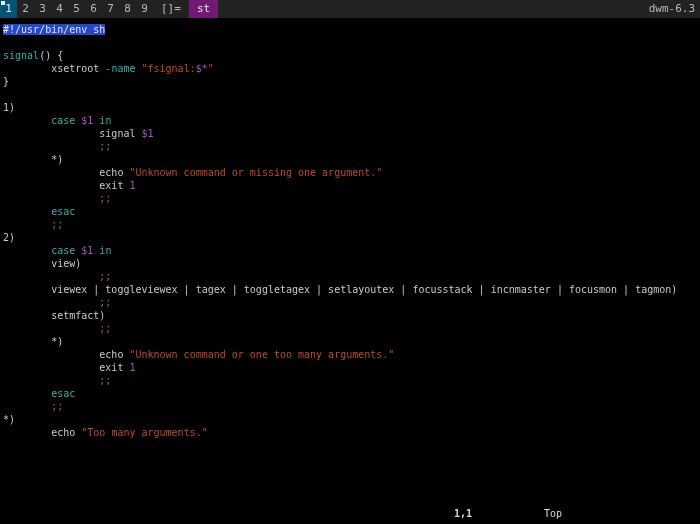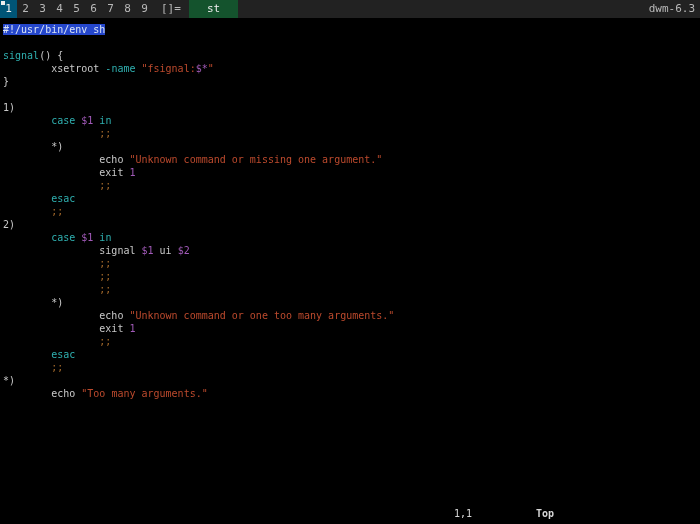--- a/index.html
+++ b/index.html
@@ -37,23 +37,23 @@
   .tag-ind {
     position: absolute;
     left: 1px;
     top: 1px;
     width: 4px;
     height: 4px;
     background: #eeeeee;
   }
   .ltsymbol { padding: 0 8px; }
   .wintitle {
-    background: #14532d;
+    background: #701a75;
     color: #eeeeee;
-    padding: 0 18px;
+    padding: 0 8px;
     text-align: right;
   }
   .bar-spacer { flex: 1; }
   .status { padding: 0 5px; color: #b8b8b8; }
 
   
   .terminal {
     position: relative;
     width: 576px;
     height: 506px;
@@ -79,22 +79,22 @@
   .ruler {
     position: absolute;
     left: 0;
     right: 0;
     bottom: 4px;
     height: 13px;
     font-size: 10px;
     line-height: 13px;
     color: #d8d8d8;
   }
-  .ruler-pos    { position: absolute; right: 104px; }
-  .ruler-scroll { position: absolute; right: 22px; font-weight: bold; }
+  .ruler-pos    { position: absolute; right: 104px; font-weight: bold; }
+  .ruler-scroll { position: absolute; right: 14px; }
 </style>
 </head>
 <body>
 
 <div class="bar">
   <div class="tags">
       <div class="tag selected"><span class="tag-ind"></span><span>1</span></div>
       <div class="tag"><span>2</span></div>
       <div class="tag"><span>3</span></div>
       <div class="tag"><span>4</span></div>
@@ -113,32 +113,35 @@
 <div class="terminal">
   <div class="code">
       <div class="code-line"><span class="c-shebang">#!/usr/bin/env sh</span></div>
       <div class="code-line"></div>
       <div class="code-line"><span class="c-kw">signal</span><span class="c-plain">() {</span></div>
       <div class="code-line"><span class="c-plain">        xsetroot </span><span class="c-kw">-name </span><span class="c-str">"fsignal:</span><span class="c-var">$*</span><span class="c-str">"</span></div>
       <div class="code-line"><span class="c-plain">}</span></div>
       <div class="code-line"></div>
       <div class="code-line"><span class="c-plain">1)</span></div>
       <div class="code-line"><span class="c-plain">        </span><span class="c-kw">case </span><span class="c-var">$1</span><span class="c-plain"> </span><span class="c-kw">in</span></div>
+      <div class="code-line"><span class="c-plain">                signal </span><span class="c-var">$1</span></div>
       <div class="code-line"><span class="c-op">                ;;</span></div>
       <div class="code-line"><span class="c-plain">        *)</span></div>
       <div class="code-line"><span class="c-plain">                echo </span><span class="c-str">"Unknown command or missing one argument."</span></div>
       <div class="code-line"><span class="c-plain">                exit </span><span class="c-var">1</span></div>
       <div class="code-line"><span class="c-op">                ;;</span></div>
       <div class="code-line"><span class="c-kw">        esac</span></div>
       <div class="code-line"><span class="c-op">        ;;</span></div>
       <div class="code-line"><span class="c-plain">2)</span></div>
       <div class="code-line"><span class="c-plain">        </span><span class="c-kw">case </span><span class="c-var">$1</span><span class="c-plain"> </span><span class="c-kw">in</span></div>
-      <div class="code-line"><span class="c-plain">                signal </span><span class="c-var">$1</span><span class="c-plain"> ui </span><span class="c-var">$2</span></div>
+      <div class="code-line"><span class="c-plain">        view)</span></div>
       <div class="code-line"><span class="c-op">                ;;</span></div>
+      <div class="code-line"><span class="c-plain">        viewex | toggleviewex | tagex | toggletagex | setlayoutex | focusstack | incnmaster | focusmon | tagmon)</span></div>
       <div class="code-line"><span class="c-op">                ;;</span></div>
+      <div class="code-line"><span class="c-plain">        setmfact)</span></div>
       <div class="code-line"><span class="c-op">                ;;</span></div>
       <div class="code-line"><span class="c-plain">        *)</span></div>
       <div class="code-line"><span class="c-plain">                echo </span><span class="c-str">"Unknown command or one too many arguments."</span></div>
       <div class="code-line"><span class="c-plain">                exit </span><span class="c-var">1</span></div>
       <div class="code-line"><span class="c-op">                ;;</span></div>
       <div class="code-line"><span class="c-kw">        esac</span></div>
       <div class="code-line"><span class="c-op">        ;;</span></div>
       <div class="code-line"><span class="c-plain">*)</span></div>
       <div class="code-line"><span class="c-plain">        echo </span><span class="c-str">"Too many arguments."</span></div>
     </div>

